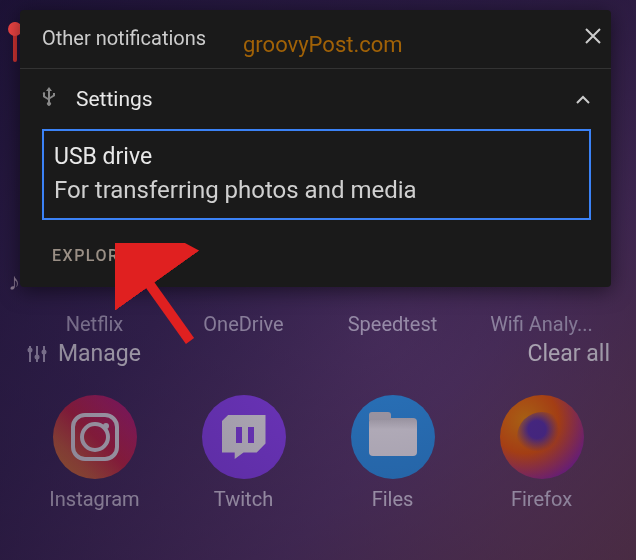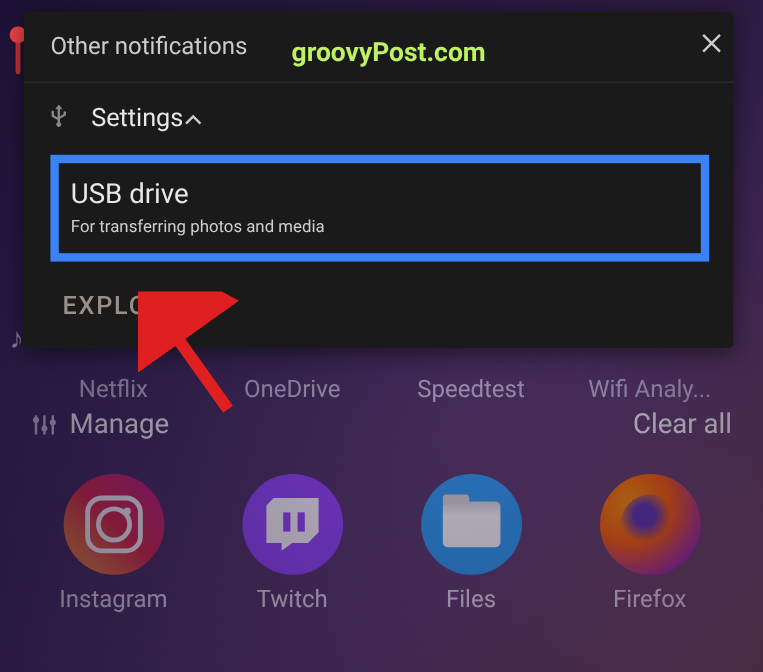--- a/index.html
+++ b/index.html
@@ -40,21 +40,21 @@
     }
     .close-btn {
       color: #ccc;
       font-size: 20px;
       cursor: pointer;
       padding: 4px;
     }
     .settings-row {
       display: flex;
       align-items: center;
-      justify-content: flex-start;
+      justify-content: space-between;
       padding: 18px 20px 18px 22px;
     }
     .settings-left {
       display: flex;
       align-items: center;
       gap: 20px;
     }
     .usb-icon {
       color: #888;
       font-size: 16px;
@@ -63,51 +63,51 @@
       font-size: 21px;
       color: #e8e8e8;
     }
     .chevron {
       color: #ccc;
       font-size: 16px;
     }
     .notification-body {
       margin: 0 20px 8px 22px;
       padding: 12px 10px 14px 10px;
-      border: 7px solid #3b82f6;
+      border: 2px solid #3b82f6;
     }
     .notif-title {
       font-size: 23px;
       color: #e8e8e8;
       margin-bottom: 6px;
     }
     .notif-subtitle {
-      font-size: 14px;
+      font-size: 24px;
       color: #d0d0d0;
     }
     .action-row {
       display: flex;
       gap: 40px;
       padding: 18px 20px 22px 32px;
     }
     .action-btn {
-      font-size: 21px;
+      font-size: 16px;
       color: #9a8f85;
       letter-spacing: 1.5px;
       cursor: pointer;
       font-weight: 500;
     }
     .watermark {
       position: absolute;
       top: 22px;
       left: 223px;
       font-size: 22px;
-      color: #bef264;
+      color: #a16207;
       z-index: 11;
-      font-weight: 700;
+      font-weight: 400;
       text-align: right;
     }
     .app-row {
       position: absolute;
       display: flex;
       width: 100%;
       justify-content: space-around;
       align-items: flex-end;
     }
     .app-row-1 {

